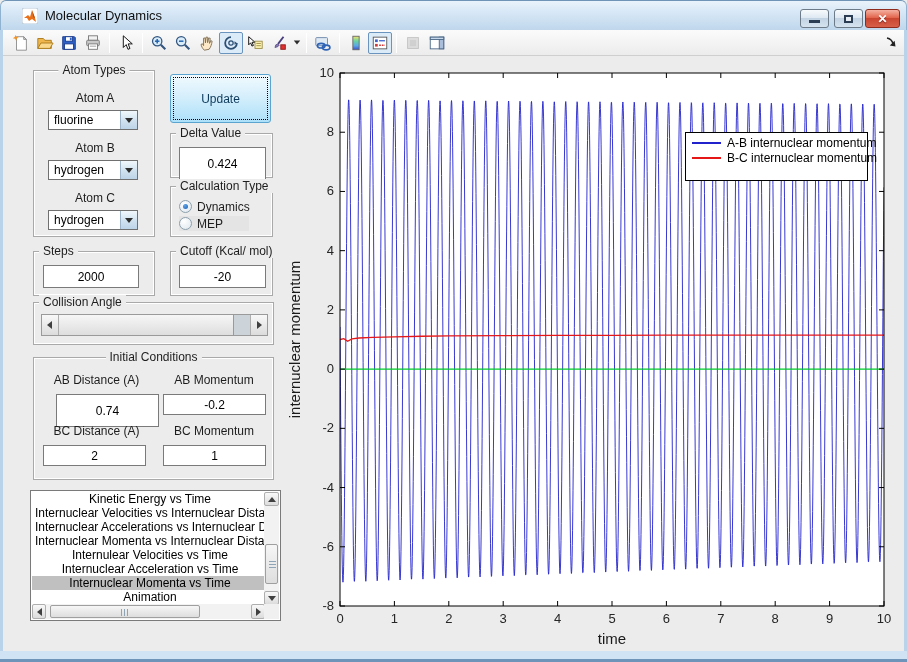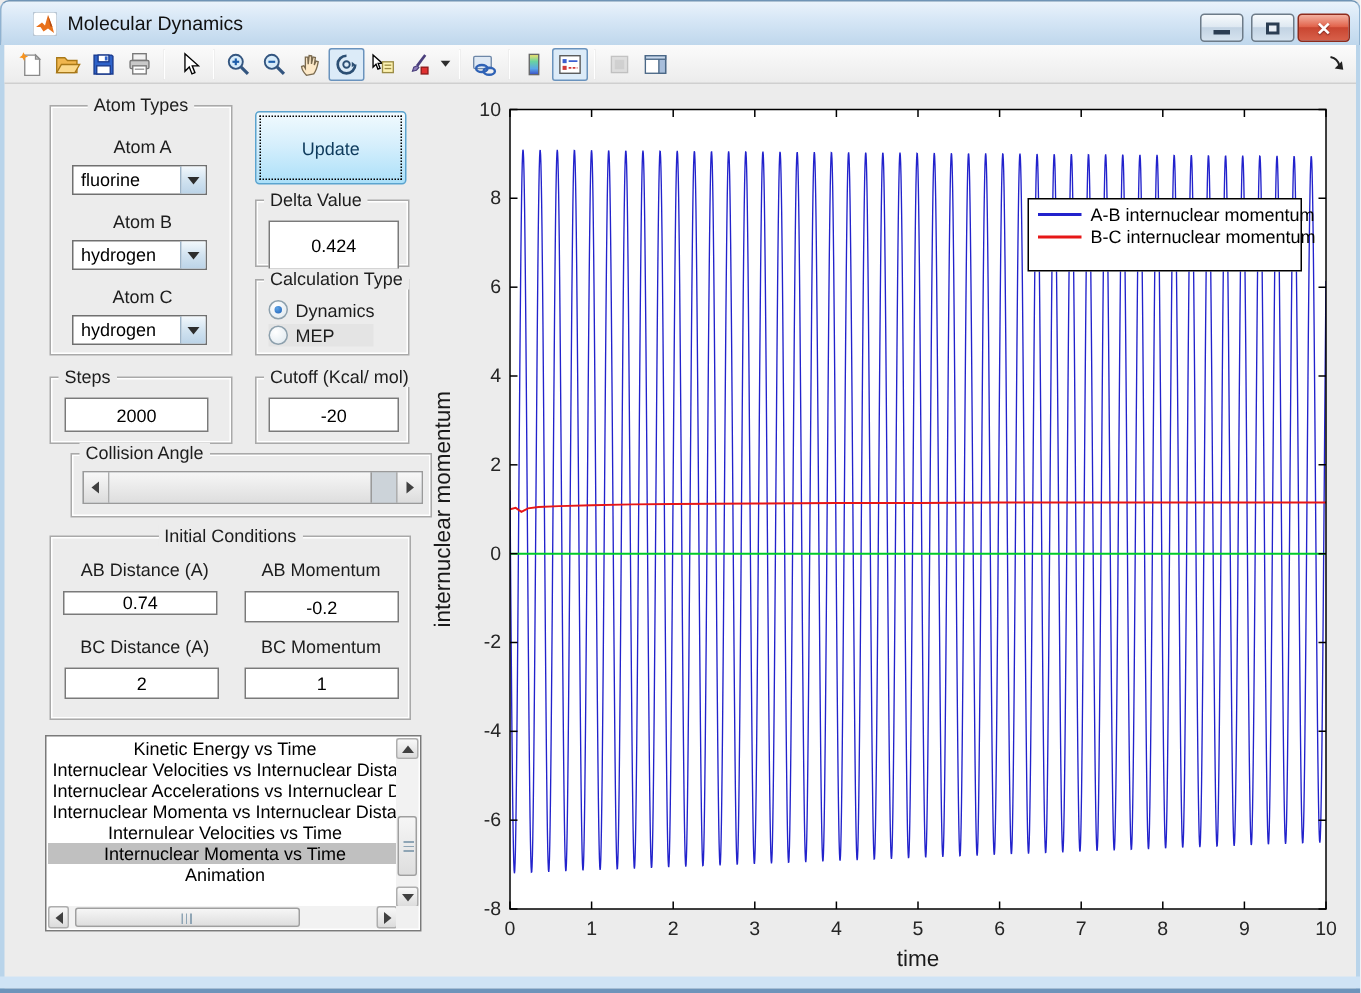--- a/index.html
+++ b/index.html
@@ -318,53 +318,54 @@
   <div class="grp" style="left:33px;top:251px;width:122px;height:45px;">
     <span class="grp-title left">Steps</span>
     <div class="field" style="left:9px;top:13px;width:96px;height:23px;">2000</div>
   </div>
 
   <div class="grp" style="left:170px;top:251px;width:103px;height:45px;">
     <span class="grp-title left">Cutoff (Kcal/ mol)</span>
     <div class="field" style="left:8px;top:13px;width:87px;height:23px;">-20</div>
   </div>
 
-  <div class="grp" style="left:47px;top:302px;width:241px;height:43px;">
+  <div class="grp" style="left:33px;top:302px;width:241px;height:43px;">
     <span class="grp-title left">Collision Angle</span>
     <div class="slider">
       <div class="sb-btn">
           <span class="tri-l"></span>
         </div>
       <div class="thumb"></div>
       <div class="gap"></div>
       <div class="sb-btn">
           <span class="tri-r"></span>
         </div>
     </div>
   </div>
 
   <div class="grp" style="left:33px;top:357px;width:241px;height:123px;">
     <span class="grp-title center">Initial Conditions</span>
     <span class="lbl" style="left:5px;top:15px;width:115px;">AB Distance (A)</span>
     <span class="lbl" style="left:124px;top:15px;width:112px;">AB Momentum</span>
-    <div class="field" style="left:8px;top:36px;width:103px;height:16px;">0.74</div>
+    <div class="field" style="left:22px;top:36px;width:103px;height:33px;">0.74</div>
     <div class="field" style="left:129px;top:36px;width:103px;height:21px;">-0.2</div>
     <span class="lbl" style="left:5px;top:66px;width:115px;">BC Distance (A)</span>
     <span class="lbl" style="left:124px;top:66px;width:112px;">BC Momentum</span>
     <div class="field" style="left:9px;top:87px;width:103px;height:21px;">2</div>
     <div class="field" style="left:129px;top:87px;width:103px;height:21px;">1</div>
   </div>
 
   <div class="listbox">
     <div class="list-rows">
       <div class="list-row">Kinetic Energy vs Time</div>
       <div class="list-row">Internuclear Velocities vs Internuclear Distance</div>
       <div class="list-row">Internuclear Accelerations vs Internuclear Distance</div>
       <div class="list-row">Internuclear Momenta vs Internuclear Distance</div>
       <div class="list-row">Internulear Velocities vs Time</div>
+      <div class="list-row">Internuclear Acceleration vs Time</div>
       <div class="list-row selected">Internuclear Momenta vs Time</div>
       <div class="list-row">Animation</div>
     </div>
     <div class="vscroll">
       <div class="sb-btn" style="top:0;">
           <span class="tri-u"></span>
         </div>
       <div class="thumb grip-v" style="top:52px;height:40px;"></div>
       <div class="sb-btn" style="bottom:0;">
           <span class="tri-d"></span>

